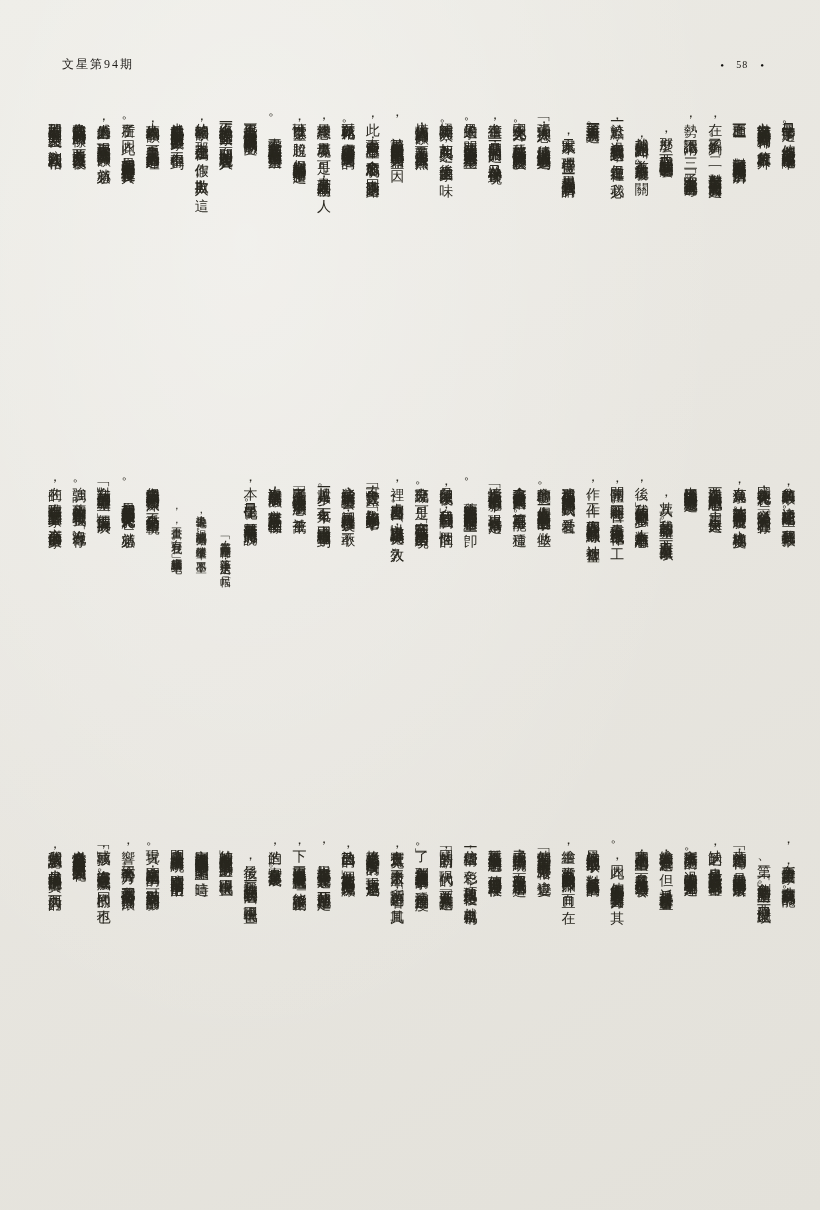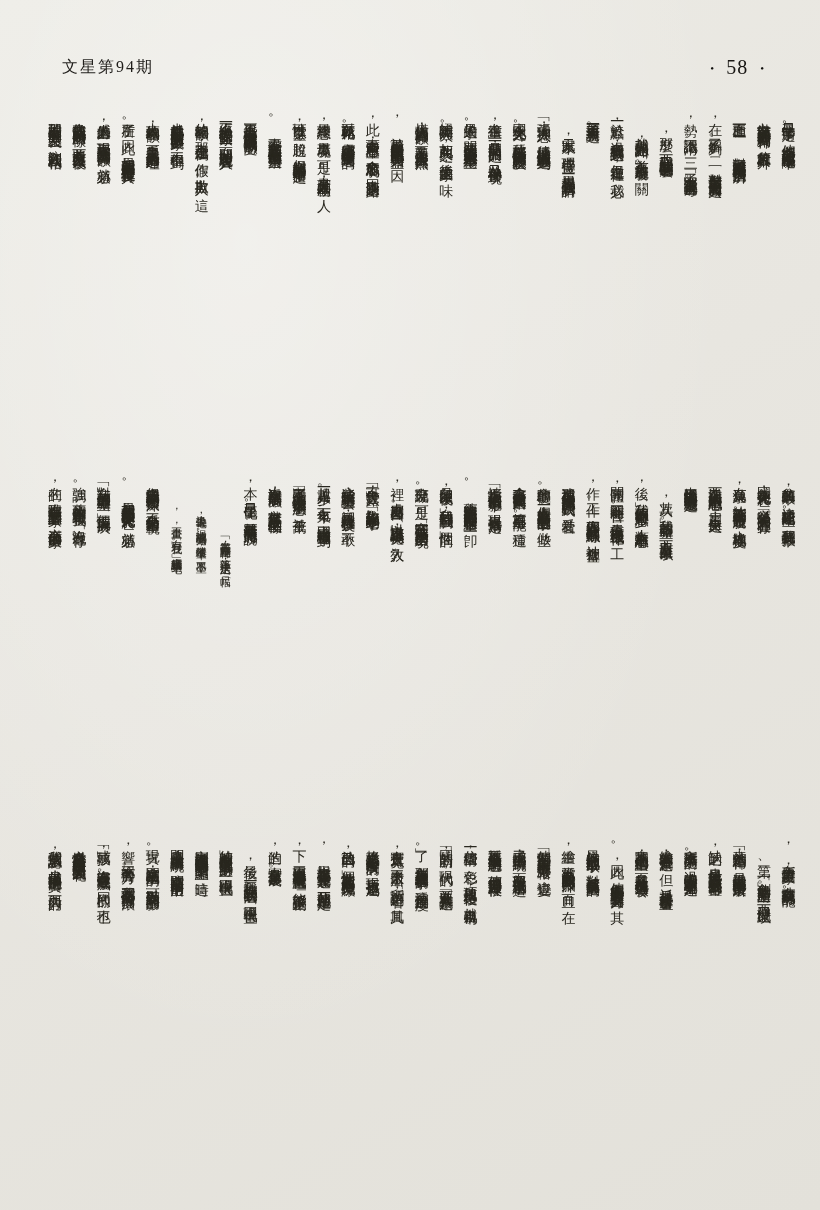--- a/index.html
+++ b/index.html
@@ -12,28 +12,28 @@
       linear-gradient(150deg, #ecebe5 0%, #e8e6e0 45%, #e3e1da 100%);
     color:#26241f;
     font-family:"Liberation Serif","DejaVu Serif",serif;
     overflow:hidden;
   }
   .page-header {
     position:absolute; top:56px; left:62px; right:50px;
     display:flex; justify-content:space-between; align-items:center;
   }
   .journal-title {
-    font-size:16px; letter-spacing:2px; color:#1f1d1a;
+    font-size:12px; letter-spacing:2px; color:#1f1d1a;
   }
   .pageno {
     display:flex; align-items:center; gap:12px;
     font-size:15px; color:#171512; margin-right:6px;
   }
   .pageno .dot { font-size:11px; color:#11100e; }
-  .pageno .num { font-size:20px; letter-spacing:1px; }
+  .pageno .num { font-size:10px; letter-spacing:1px; }
   .band {
     position:absolute; left:42px; width:758px;
     writing-mode:vertical-rl;
     text-orientation:mixed;
   }
   .band-1 { top:112px; height:336px; }
   .band-2 { top:476px; height:334px; }
   .band-3 { top:839px; height:334px; }
   .col {
     height:100%;

